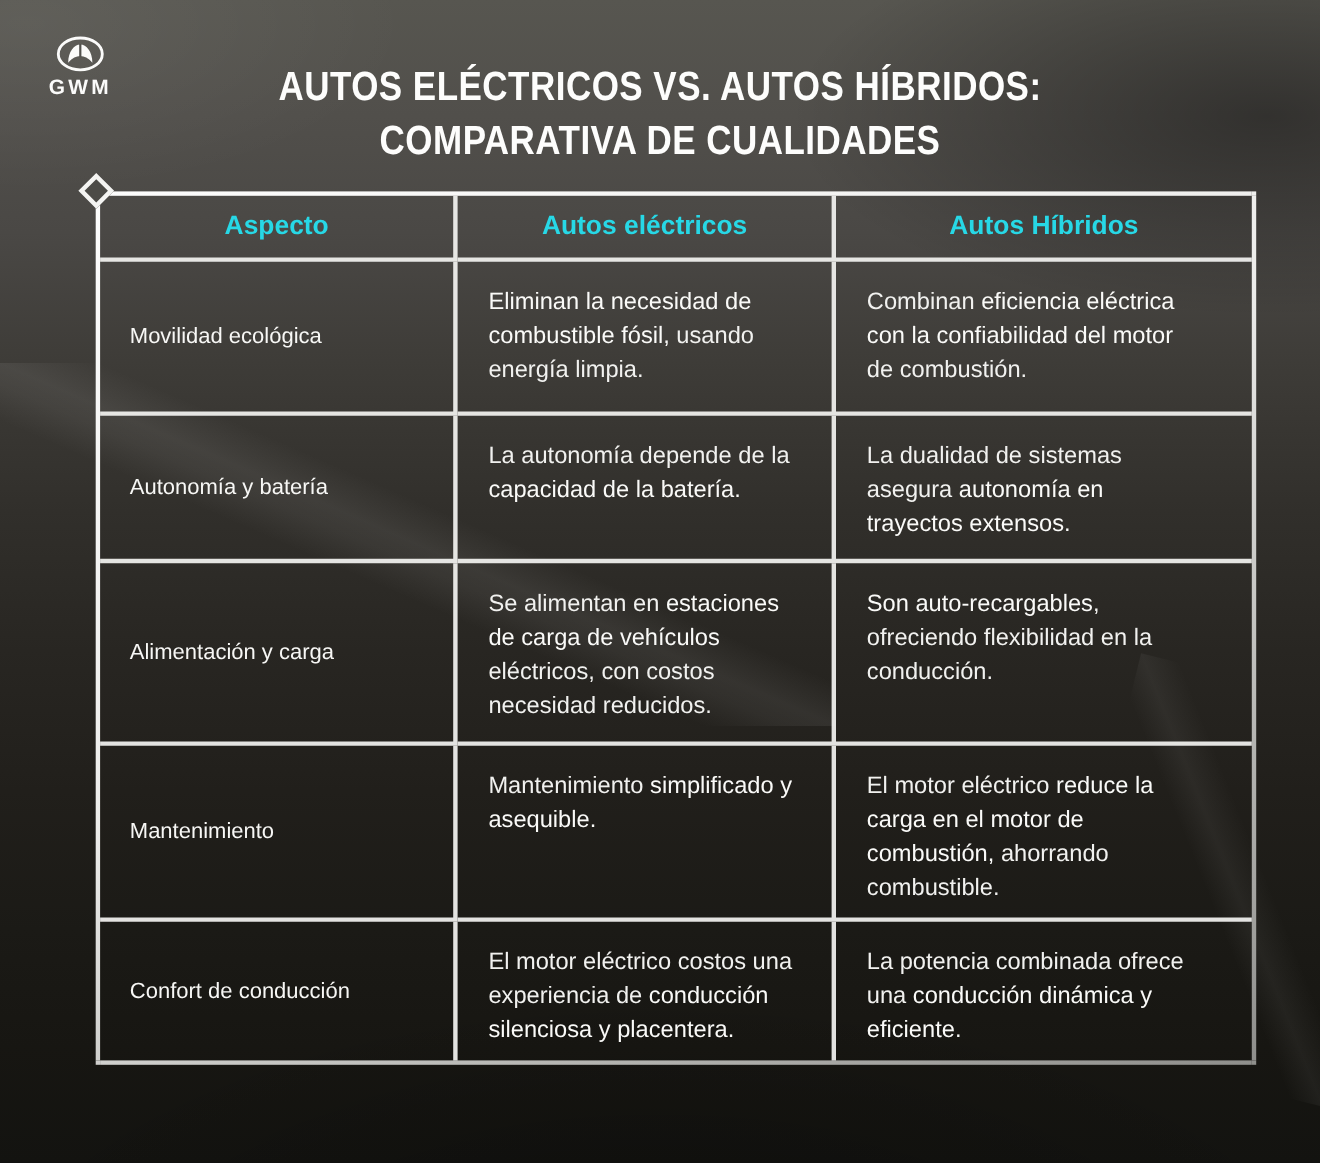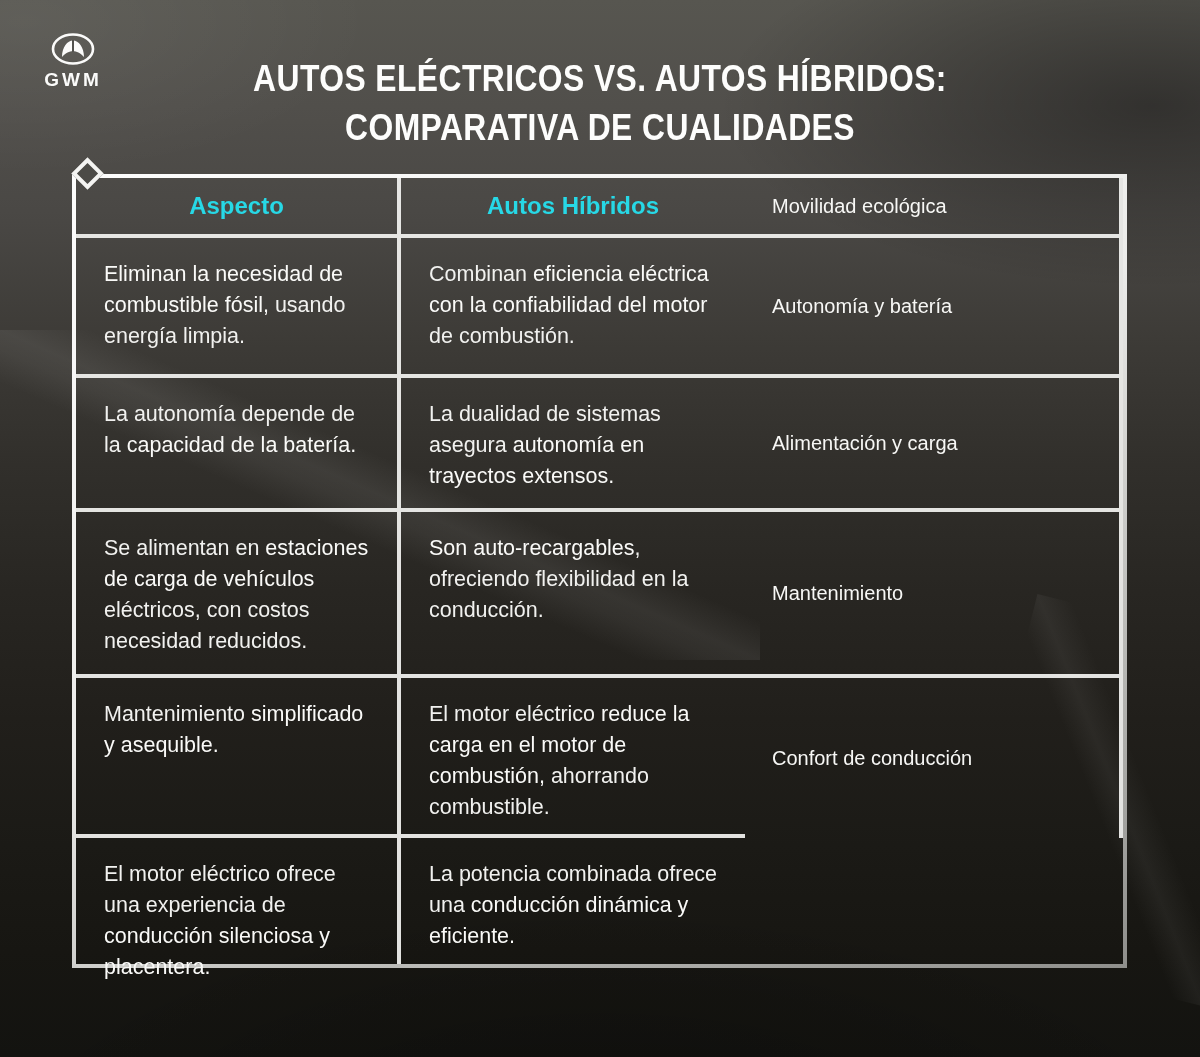--- a/index.html
+++ b/index.html
@@ -81,21 +81,21 @@
     position: absolute; left: 76px; top: 162px;
     width: 23px; height: 23px;
     border: 4px solid #f4f4f2;
     background: #4c4b47;
     transform: rotate(45deg);
     z-index: 3;
   }
 
   
   .table {
-    position: absolute; left: 72px; top: 174px;
+    position: absolute; left: 87px; top: 174px;
     width: 1055px; height: 794px;
     display: grid;
     grid-template-columns: 325px 344px 378px;
     grid-template-rows: 60px 140px 134px 166px 160px 126px;
     border: 4px solid;
     border-image: linear-gradient(155deg, #fdfdfd 0%, #ececea 45%, #b9b9b6 75%, #8f8f8c 100%) 1;
     z-index: 2;
   }
   .cell {
     border-right: 4px solid rgba(242,242,240,0.93);
@@ -142,20 +142,21 @@
     <div class="logo-text">GWM</div>
   </div>
 
   <h1 class="title"><span>AUTOS ELÉCTRICOS VS. AUTOS HÍBRIDOS:</span><br><span>COMPARATIVA DE CUALIDADES</span></h1>
 
   <div class="diamond"></div>
 
   <div class="table">
 
     <div class="cell header">Aspecto</div>
+    <div class="cell header">Autos eléctricos</div>
     <div class="cell header last-col">Autos Híbridos</div>
 
     <div class="cell aspect">Movilidad ecológica</div>
     <div class="cell desc">
         <p><span class="b">Eliminan la necesidad de combustible fósil,</span><span> usando energía limpia.</span></p>
       </div>
     <div class="cell desc last-col">
         <p><span>Combinan </span><span class="b">eficiencia eléctrica con la confiabilidad del motor</span><span> de combustión.</span></p>
       </div>
 
@@ -178,19 +179,19 @@
     <div class="cell aspect">Mantenimiento</div>
     <div class="cell desc">
         <p><span>Mantenimiento </span><span class="b">simplificado y asequible.</span></p>
       </div>
     <div class="cell desc last-col">
         <p><span>El motor eléctrico </span><span class="b">reduce la carga en el motor de combustión,</span><span> ahorrando combustible.</span></p>
       </div>
 
     <div class="cell aspect last-row">Confort de conducción</div>
     <div class="cell desc last-row">
-        <p><span>El motor eléctrico ofrece una experiencia de </span><span class="b">conducción silenciosa y placentera.</span></p>
+        <p><span>El motor eléctrico costos una experiencia de </span><span class="b">conducción silenciosa y placentera.</span></p>
       </div>
     <div class="cell desc last-col last-row">
         <p><span>La potencia combinada ofrece una </span><span class="b">conducción dinámica y eficiente.</span></p>
       </div>
   </div>
 </div>
 
 </body></html>

